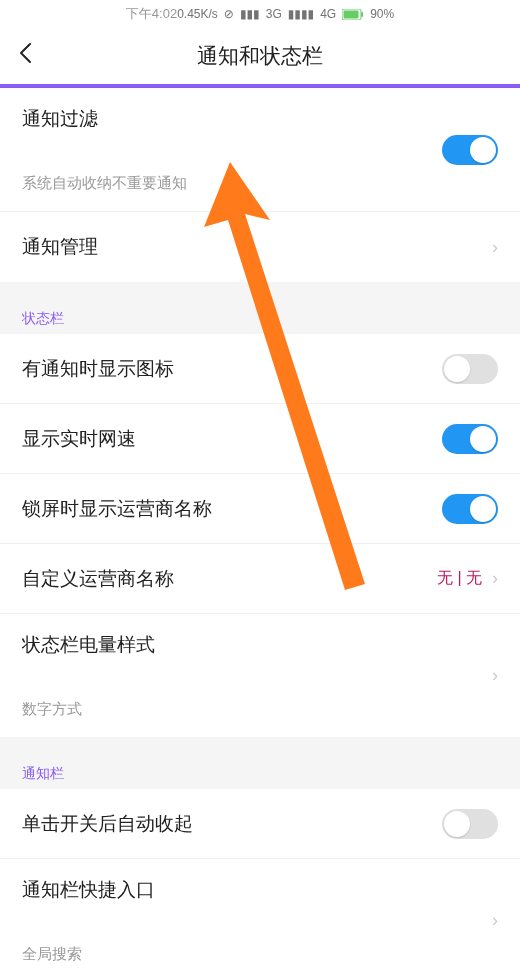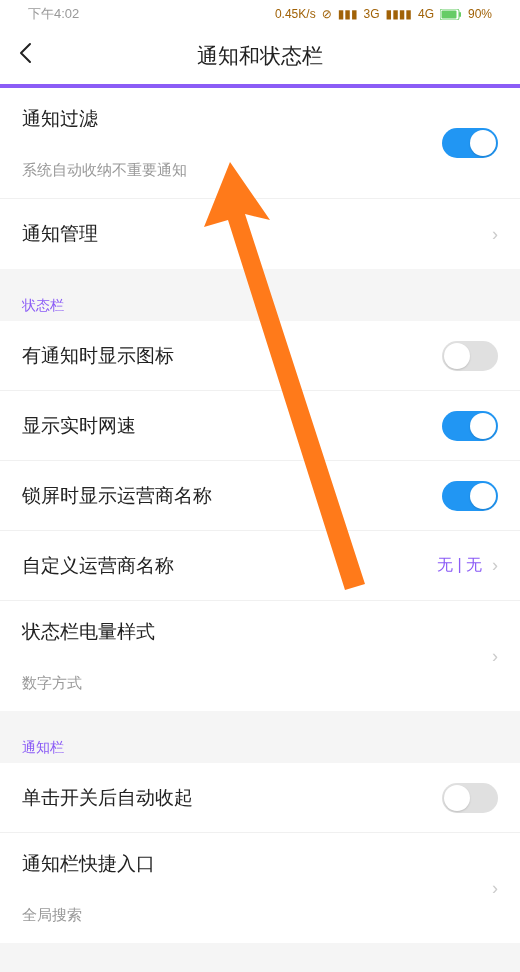--- a/index.html
+++ b/index.html
@@ -13,34 +13,34 @@
       height: 972px;
       background: #f5f5f5;
       position: relative;
       overflow: hidden;
     }
     .status-bar {
       height: 28px;
       background: #fff;
       display: flex;
       align-items: center;
-      justify-content: space-between;
+      justify-content: center;
       padding: 0 28px;
       font-size: 12px;
       color: #bbb;
     }
     .status-left {
       color: #999;
       font-size: 13px;
     }
     .status-right {
       display: flex;
       gap: 6px;
       align-items: center;
-      color: #a16207;
+      color: #737373;
       font-size: 12px;
     }
     .header {
       height: 60px;
       background: #fff;
       display: flex;
       align-items: center;
       position: relative;
       border-bottom: 4px solid #8b5cf6;
     }
@@ -75,39 +75,39 @@
       background: #fff;
       border-bottom: 1px solid #f0f0f0;
       min-height: 70px;
     }
     .row:last-child {
       border-bottom: none;
     }
     .row-left {
       display: flex;
       flex-direction: column;
-      gap: 7px;
+      gap: 20px;
     }
     .row-title {
       font-size: 19px;
       color: #222;
     }
     .row-subtitle {
       font-size: 15px;
       color: #999;
       margin-top: 22px;
     }
     .row-right {
       display: flex;
       align-items: center;
       gap: 10px;
     }
     .row-value {
       font-size: 16px;
-      color: #8b5cf6;
+      color: #be185d;
     }
     .chevron {
       color: #ccc;
       font-size: 18px;
     }
     .toggle {
       width: 56px;
       height: 30px;
       border-radius: 15px;
       position: relative;

